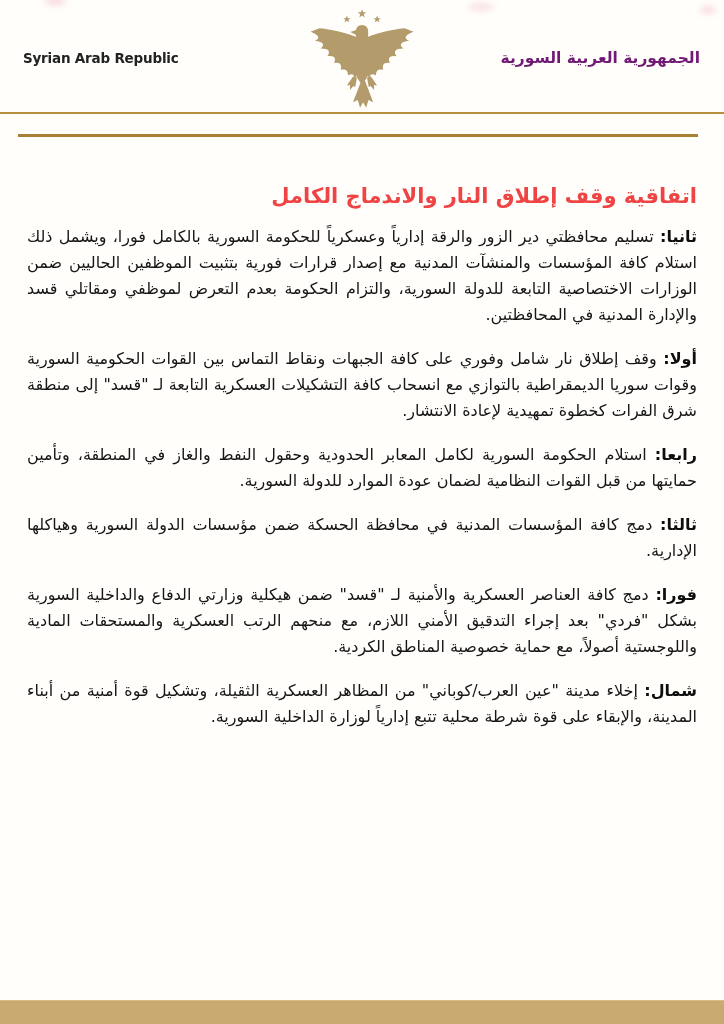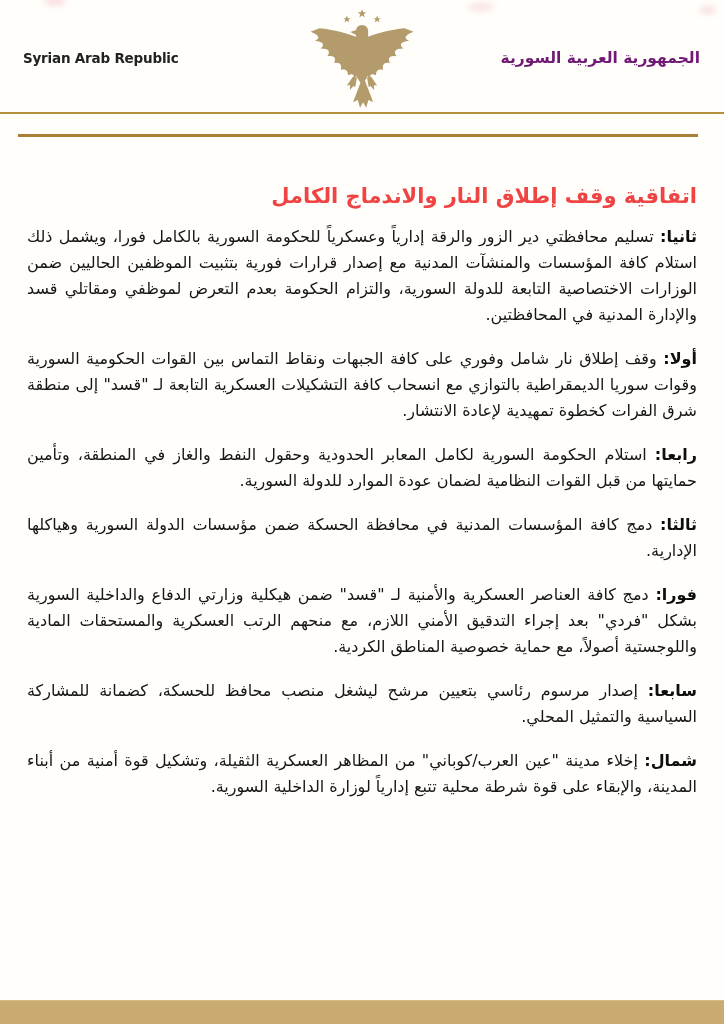--- a/index.html
+++ b/index.html
@@ -128,23 +128,19 @@
     </p>
     <p class="clause">
       <strong class="clause-label">ثالثا:</strong>
       <span>دمج كافة المؤسسات المدنية في محافظة الحسكة ضمن مؤسسات الدولة السورية وهياكلها الإدارية.</span>
     </p>
     <p class="clause">
       <strong class="clause-label">فورا:</strong>
       <span>دمج كافة العناصر العسكرية والأمنية لـ "قسد" ضمن هيكلية وزارتي الدفاع والداخلية السورية بشكل "فردي" بعد إجراء التدقيق الأمني اللازم، مع منحهم الرتب العسكرية والمستحقات المادية واللوجستية أصولاً، مع حماية خصوصية المناطق الكردية.</span>
     </p>
     <p class="clause">
-      <strong class="clause-label">سابعا:</strong>
-      <span>إصدار مرسوم رئاسي بتعيين مرشح ليشغل منصب محافظ للحسكة، كضمانة للمشاركة السياسية والتمثيل المحلي.</span>
-    </p>
-    <p class="clause">
       <strong class="clause-label">شمال:</strong>
       <span>إخلاء مدينة "عين العرب/كوباني" من المظاهر العسكرية الثقيلة، وتشكيل قوة أمنية من أبناء المدينة، والإبقاء على قوة شرطة محلية تتبع إدارياً لوزارة الداخلية السورية.</span>
     </p>
   </main>
 
   <footer class="gold-band"></footer>
 </div>
 
 </body></html>

